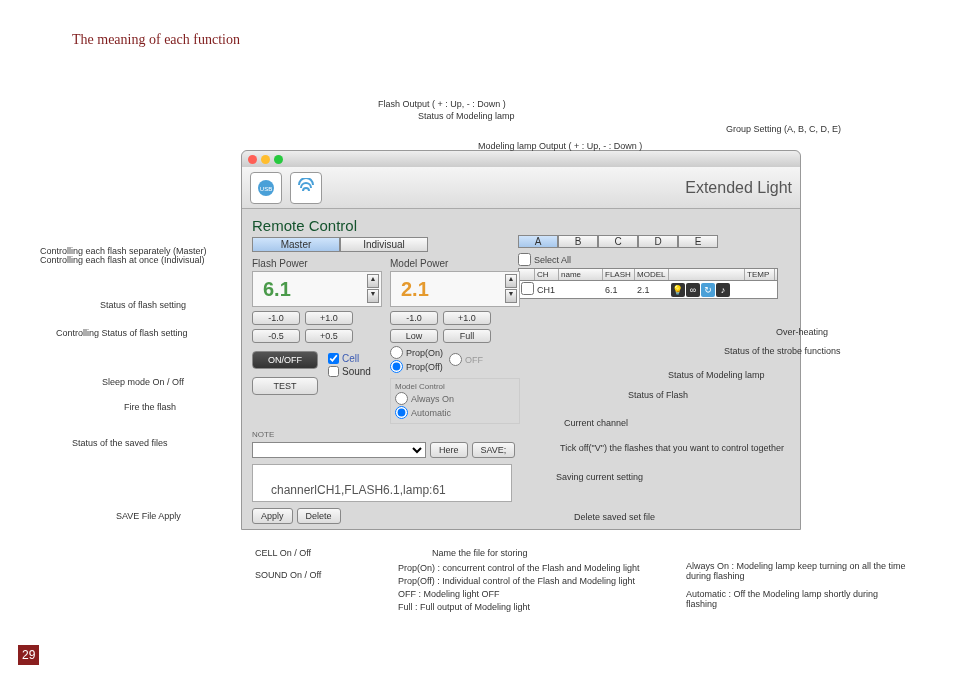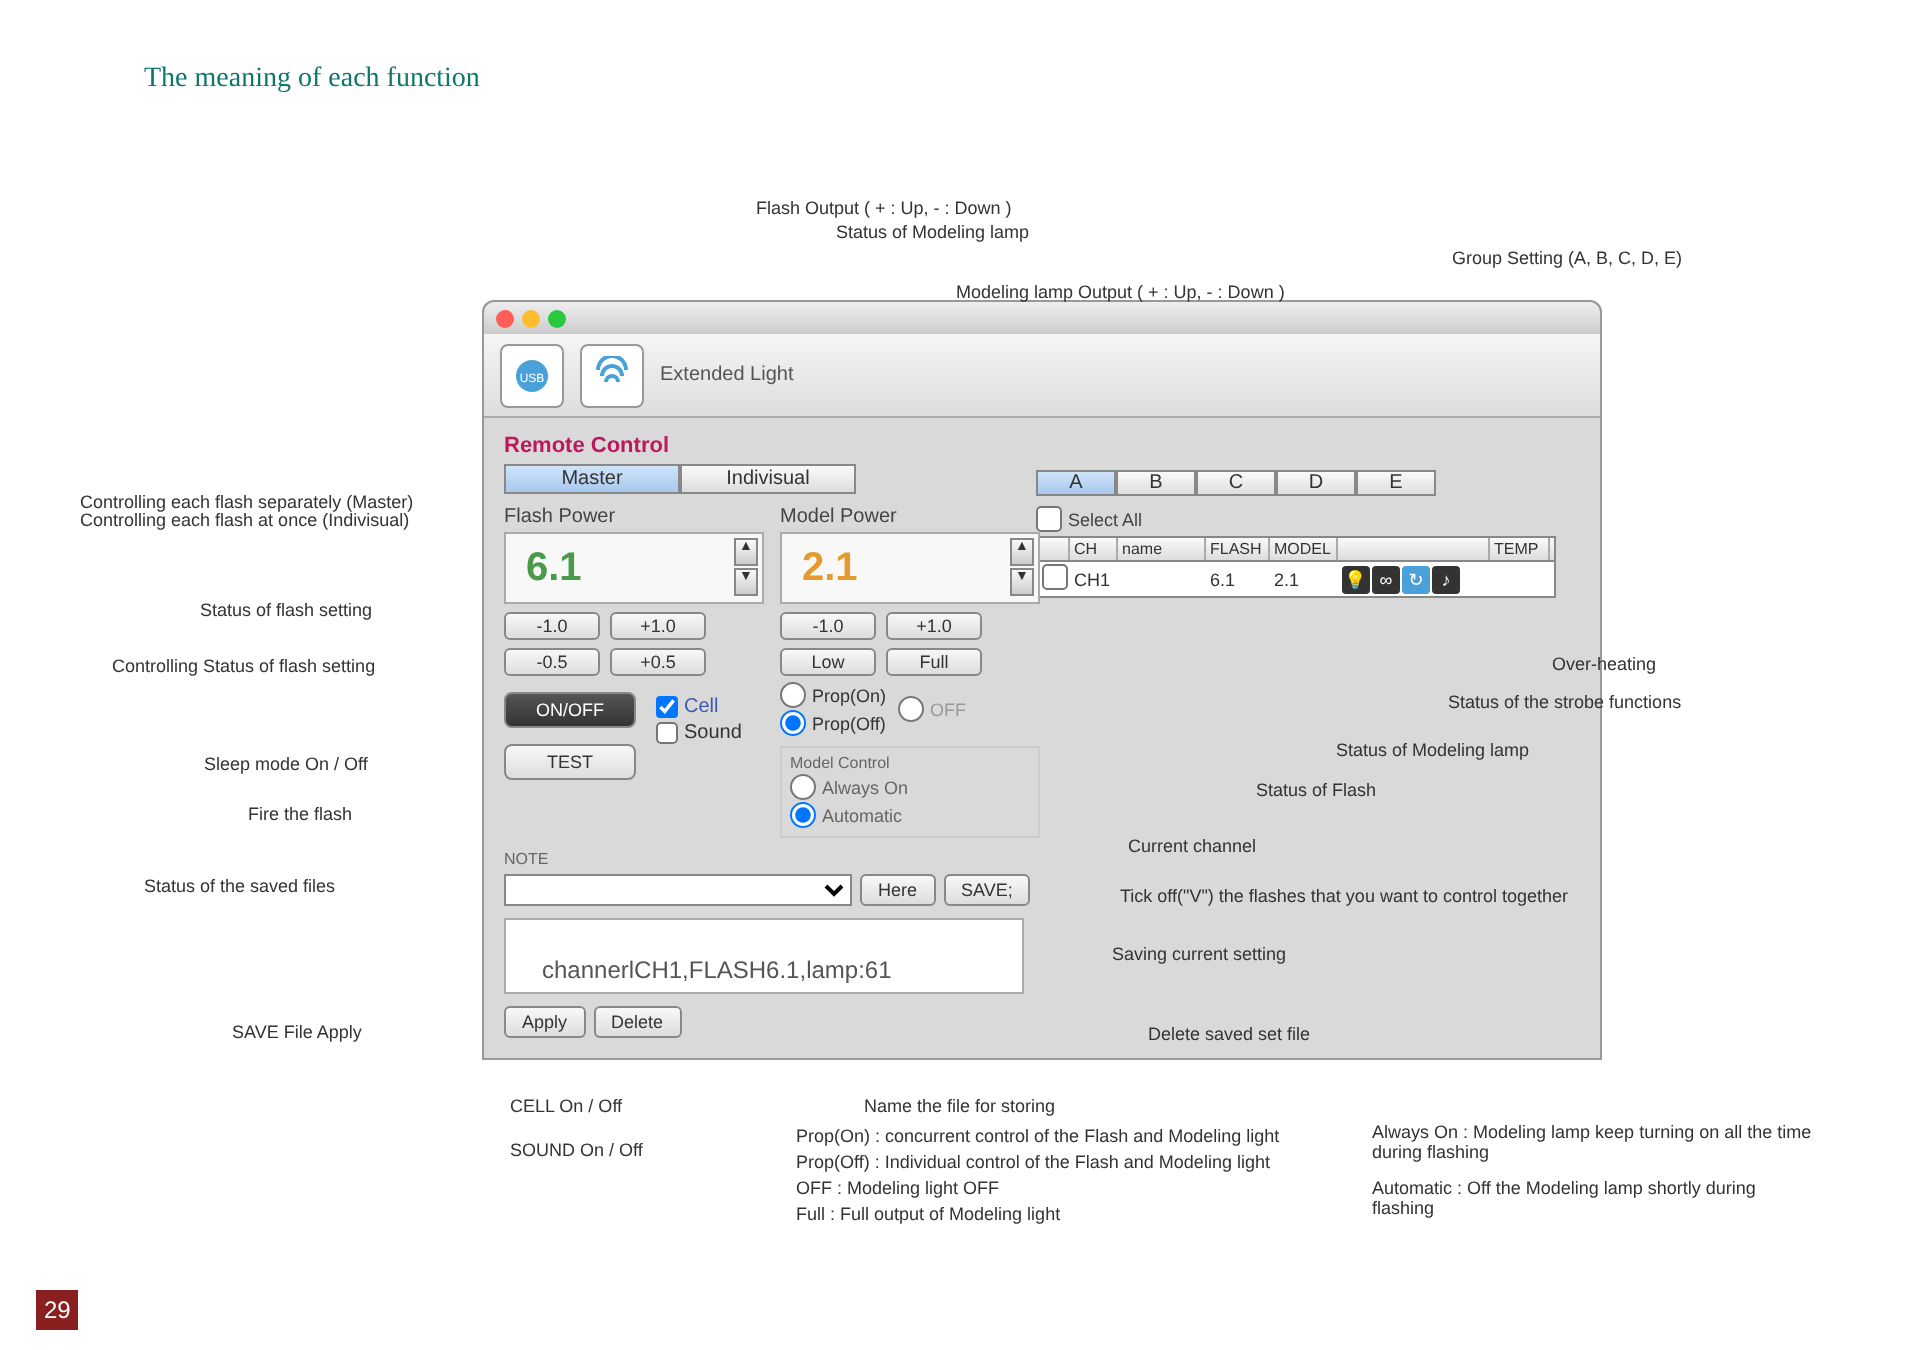--- a/index.html
+++ b/index.html
@@ -1,28 +1,28 @@
 <!DOCTYPE html>
 <html><head>
 <meta charset="utf-8">
 <style>
 *{box-sizing:border-box;margin:0;padding:0;font-family:Arial,sans-serif}
 body{background:#fff;width:954px;height:675px;position:relative;font-size:10px;color:#333}
-.title{position:absolute;left:72px;top:32px;font-size:14px;font-family:Georgia,serif;color:#0f766e}
+.title{position:absolute;left:72px;top:32px;font-size:14px;font-family:Georgia,serif;color:#7f1d1d}
 .page-num{position:absolute;left:18px;bottom:10px;background:#8a1f1f;color:#fff;padding:3px 4px;font-size:12px}
 .window{position:absolute;left:241px;top:150px;width:560px;height:380px;background:#d9d9d9;border:1px solid #999;border-radius:6px 6px 0 0;overflow:visible}
 .titlebar{height:16px;background:linear-gradient(#eee,#ccc);border-radius:6px 6px 0 0;display:flex;align-items:center;padding-left:6px;gap:4px}
 .tb-dot{width:9px;height:9px;border-radius:50%}
 .tb-red{background:#ff5f56}.tb-yel{background:#ffbd2e}.tb-grn{background:#27c93f}
 .toolbar{height:42px;background:linear-gradient(#f5f5f5,#ddd);display:flex;align-items:center;padding:0 8px;gap:8px;border-bottom:1px solid #aaa}
 .tool-btn{width:32px;height:32px;background:#fff;border:1px solid #999;border-radius:4px;display:flex;align-items:center;justify-content:center}
 .tool-btn svg{width:20px;height:20px}
-.tb-title{flex:1;text-align:left;font-size:10px;color:#555}
+.tb-title{flex:1;text-align:right;font-size:16px;color:#555}
 .body{padding:8px 10px;position:relative}
-.rc-title{color:#be185d;font-size:11px;font-weight:bold;margin-bottom:3px}
+.rc-title{color:#14532d;font-size:15px;font-weight:normal;margin-bottom:3px}
 .tabs{display:flex;margin-bottom:6px}
 .tab{border:1px solid #888;background:linear-gradient(#fafafa,#ddd);padding:1px 0;width:88px;text-align:center;font-size:10px;cursor:pointer}
 .tab.active{background:linear-gradient(#cfe4fb,#a8c8ec)}
 .grp-tabs{display:flex;position:absolute;left:276px;top:26px}
 .grp-tab{border:1px solid #888;background:linear-gradient(#fafafa,#ddd);padding:0;width:40px;text-align:center;font-size:10px;cursor:pointer}
 .grp-tab.active{background:linear-gradient(#cfe4fb,#a8c8ec)}
 .cols{display:flex;gap:8px;margin-top:2px}
 .col-left,.col-mid{width:130px}
 .sect-lbl{font-size:10px;color:#444;margin-bottom:2px}
 .pwr-box{border:1px solid #aaa;background:#f8f8f8;height:36px;display:flex;align-items:center;padding-left:10px;position:relative}

